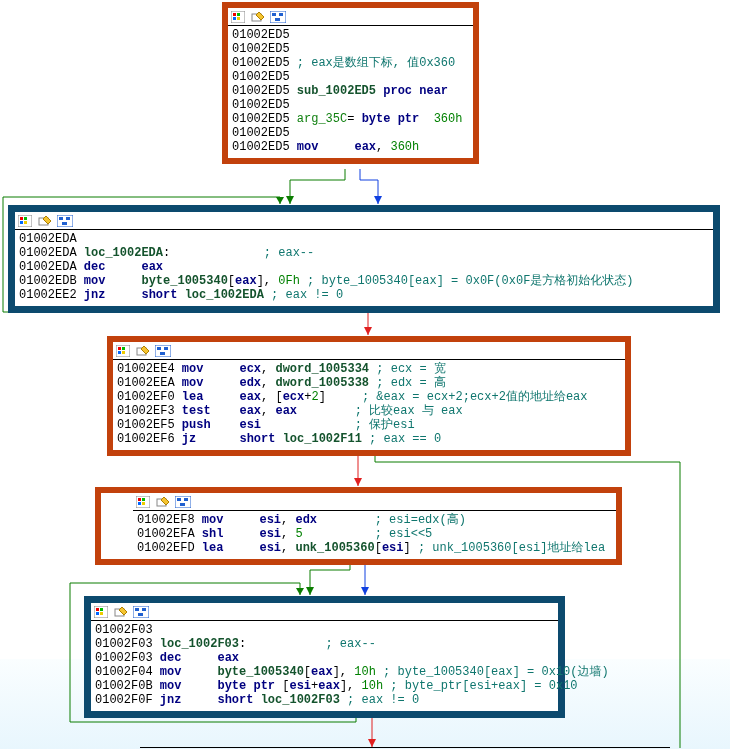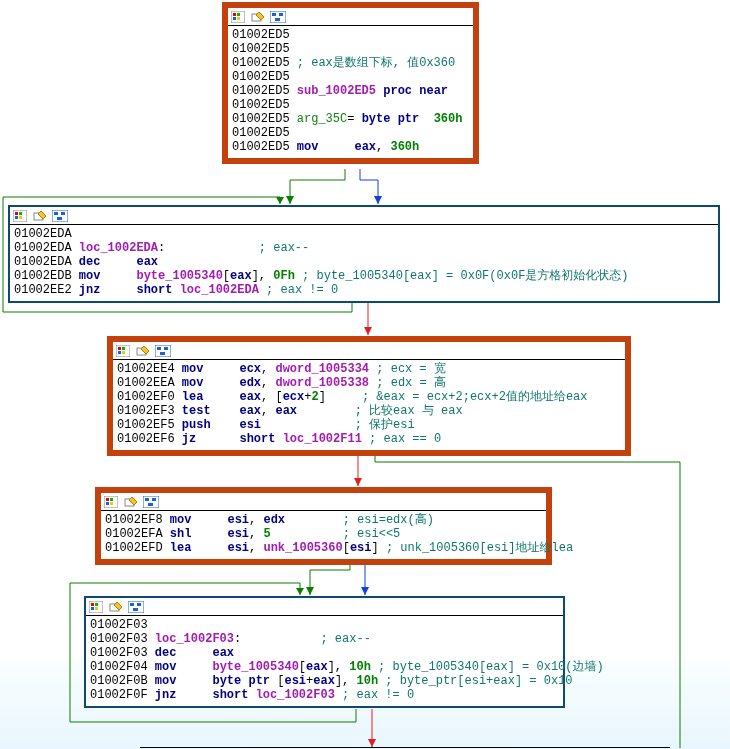--- a/index.html
+++ b/index.html
@@ -19,36 +19,36 @@
     height: 90px;
     background: linear-gradient(#fafeff, #e8f6fd);
     z-index: 0;
   }
   .node {
     position: absolute;
     background: #fff;
     border: 6px solid #c2410c;
     z-index: 2;
   }
-  .node.green-border { border: 2px solid #0c4a6e; }
+  .node.green-border { border: 7px solid #0c4a6e; }
   .titlebar {
     height: 18px;
     border-bottom: 1px solid #000;
     display: flex;
     align-items: center;
     padding: 0 2px;
     gap: 4px;
   }
   .icon { width: 16px; height: 14px; display: inline-flex; align-items: center; justify-content: center; }
   .content { padding: 2px 4px 4px 4px; white-space: pre; line-height: 14px; }
   .addr { color: #000; }
-  .lbl  { color: #a21caf; font-weight: bold; }
+  .lbl  { color: #14532d; font-weight: bold; }
   .op   { color: #000080; font-weight: bold; }
   .arg  { color: #108010; font-weight: normal; }
-  .num  { color: #008000; font-weight: bold; }
+  .num  { color: #008000; font-weight: normal; }
   .cmt  { color: #0f766e; }
   svg.edge { position: absolute; z-index: 1; overflow: visible; pointer-events: none; }
   .arrow-blue { stroke:#1040e0; fill:none; }
   .arrow-blue-head { fill:#1040e0; }
   .arrow-green { stroke:#0b7d00; fill:none; }
   .arrow-green-head { fill:#0b7d00; }
   .arrow-red { stroke:#e02020; fill:none; }
   .arrow-red-head { fill:#e02020; }
   .thin-bottom {
     position: absolute;
@@ -141,21 +141,21 @@
           <rect x="0" y="0" width="16" height="12" fill="none" stroke="#2060d0"></rect>
           <rect x="2" y="2" width="4" height="3" fill="#2060d0"></rect>
           <rect x="9" y="2" width="4" height="3" fill="#2060d0"></rect>
           <rect x="5" y="7" width="5" height="3" fill="#2060d0"></rect>
         </svg>
       </span>
     </div>
   <div class="content"><div><span class="addr">01002EE4 </span><span class="op">mov</span><span class="addr">     </span><span class="op">ecx</span><span class="addr">, </span><span class="lbl">dword_1005334</span><span class="addr"> </span><span class="cmt">; ecx = 宽</span></div><div><span class="addr">01002EEA </span><span class="op">mov</span><span class="addr">     </span><span class="op">edx</span><span class="addr">, </span><span class="lbl">dword_1005338</span><span class="addr"> </span><span class="cmt">; edx = 高</span></div><div><span class="addr">01002EF0 </span><span class="op">lea</span><span class="addr">     </span><span class="op">eax</span><span class="addr">, [</span><span class="op">ecx</span><span class="addr">+</span><span class="num">2</span><span class="addr">]     </span><span class="cmt">; &amp;eax = ecx+2;ecx+2值的地址给eax</span></div><div><span class="addr">01002EF3 </span><span class="op">test</span><span class="addr">    </span><span class="op">eax</span><span class="addr">, </span><span class="op">eax</span><span class="addr">        </span><span class="cmt">; 比较eax 与 eax</span></div><div><span class="addr">01002EF5 </span><span class="op">push</span><span class="addr">    </span><span class="op">esi</span><span class="addr">             </span><span class="cmt">; 保护esi</span></div><div><span class="addr">01002EF6 </span><span class="op">jz</span><span class="addr">      </span><span class="op">short</span><span class="addr"> </span><span class="lbl">loc_1002F11</span><span class="addr"> </span><span class="cmt">; eax == 0</span></div></div>
 </div>
 
-<div class="node" style="left:95px; top:487px; width:457px;">
+<div class="node" style="left:95px; top:487px; width:527px;padding-left:32px;">
   <div class="titlebar">
       <span class="icon">
         <svg width="14" height="12">
           <rect x="0" y="0" width="14" height="12" fill="#fff" stroke="#888"></rect>
           <rect x="2" y="2" width="3" height="3" fill="#e00"></rect>
           <rect x="6" y="2" width="3" height="3" fill="#0b0"></rect>
           <rect x="2" y="6" width="3" height="3" fill="#06f"></rect>
           <rect x="6" y="6" width="3" height="3" fill="#ec0"></rect>
         </svg>
       </span>

